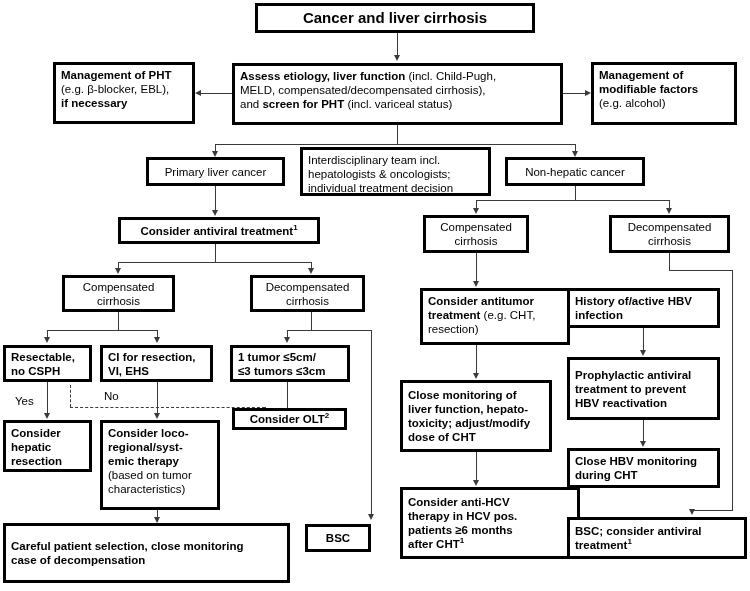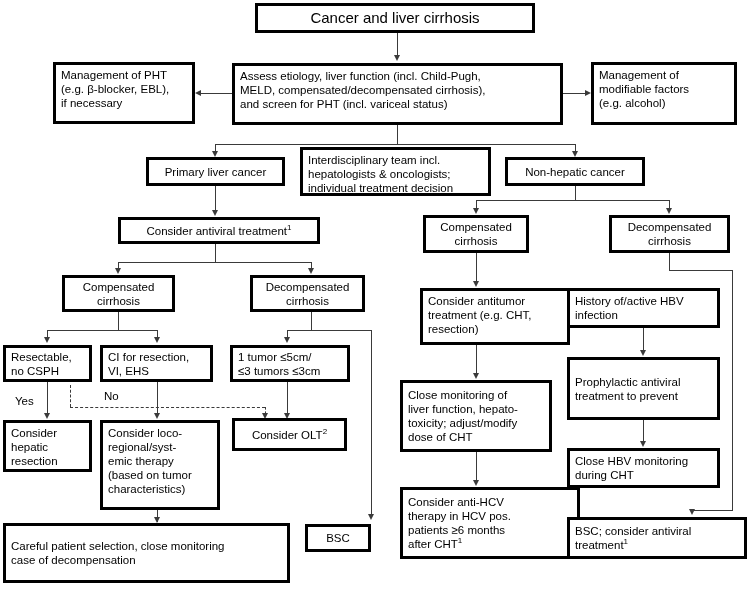--- a/index.html
+++ b/index.html
@@ -21,23 +21,23 @@
     background: #ffffff;
     border: 2px solid #000000;
     color: #000000;
     font-size: 11.5px;
     line-height: 14px;
     padding: 3px 5px;
     z-index: 5;
   }
   .box.thick { border-width: 3px; }
   .box.center { text-align: center; }
-  .box b { font-weight: normal; }
+  .box b { font-weight: bold; }
   .box .reg { font-weight: normal; }
-  .bold { font-weight: normal; }
+  .bold { font-weight: bold; }
   sup { font-size: 8px; vertical-align: super; line-height: 0; }
 
   .vcent {
     display: flex;
     flex-direction: column;
     justify-content: center;
     height: 100%;
   }
 
   
@@ -292,21 +292,21 @@
   </div>
 
   <div class="box thick" style="left:100px; top:420px; width:120px; height:90px;">
     <div class="bold">Consider loco-</div>
     <div class="bold">regional/syst-</div>
     <div class="bold">emic therapy</div>
     <div class="reg">(based on tumor</div>
     <div class="reg">characteristics)</div>
   </div>
 
-  <div class="box thick center" style="left:232px; top:418px; width:115px; height:33px;">
+  <div class="box thick center" style="left:232px; top:408px; width:115px; height:22px;">
     <div class="vcent">
         <span class="bold"><span>Consider OLT</span><sup>2</sup></span>
       </div>
   </div>
 
   <div class="box thick" style="left:3px; top:523px; width:287px; height:60px;">
     <div class="vcent">
       <div class="bold">Careful patient selection, close monitoring</div>
       <div class="bold">case of decompensation</div>
     </div>
@@ -346,20 +346,21 @@
     <div class="vcent">
       <div class="bold">History of/active HBV</div>
       <div class="bold">infection</div>
     </div>
   </div>
 
   <div class="box thick" style="left:567px; top:357px; width:153px; height:63px;">
     <div class="vcent">
       <div class="bold">Prophylactic antiviral</div>
       <div class="bold">treatment to prevent</div>
+      <div class="bold">HBV reactivation</div>
     </div>
   </div>
 
   <div class="box thick" style="left:567px; top:448px; width:153px; height:40px;">
     <div class="vcent">
       <div class="bold">Close HBV monitoring</div>
       <div class="bold">during CHT</div>
     </div>
   </div>
 

